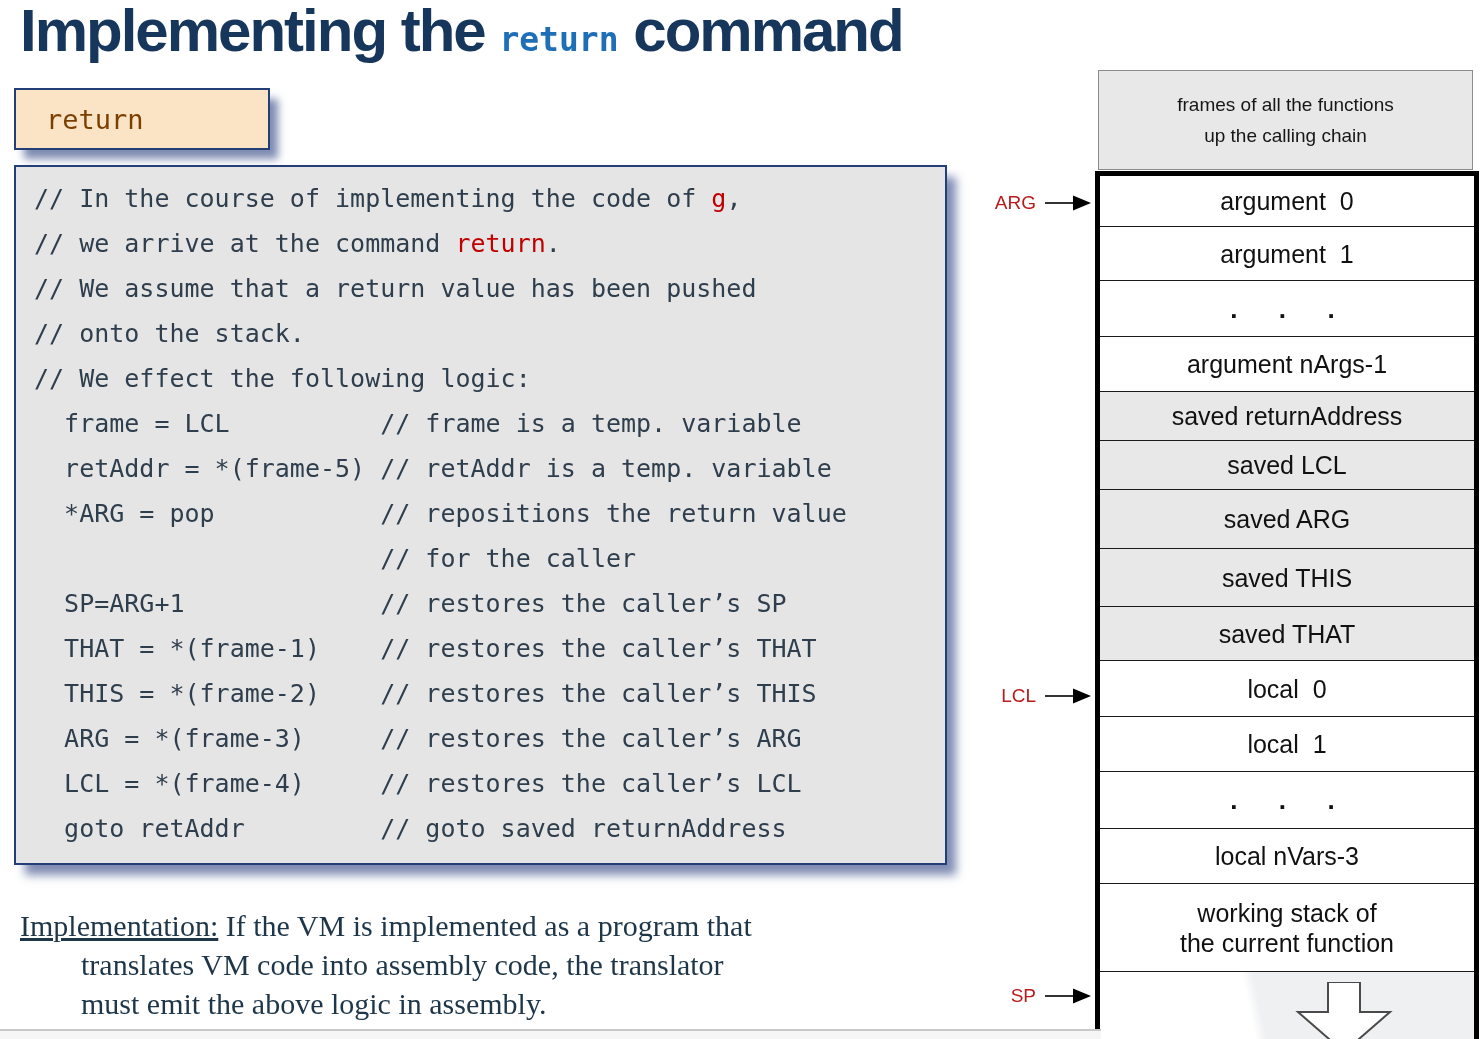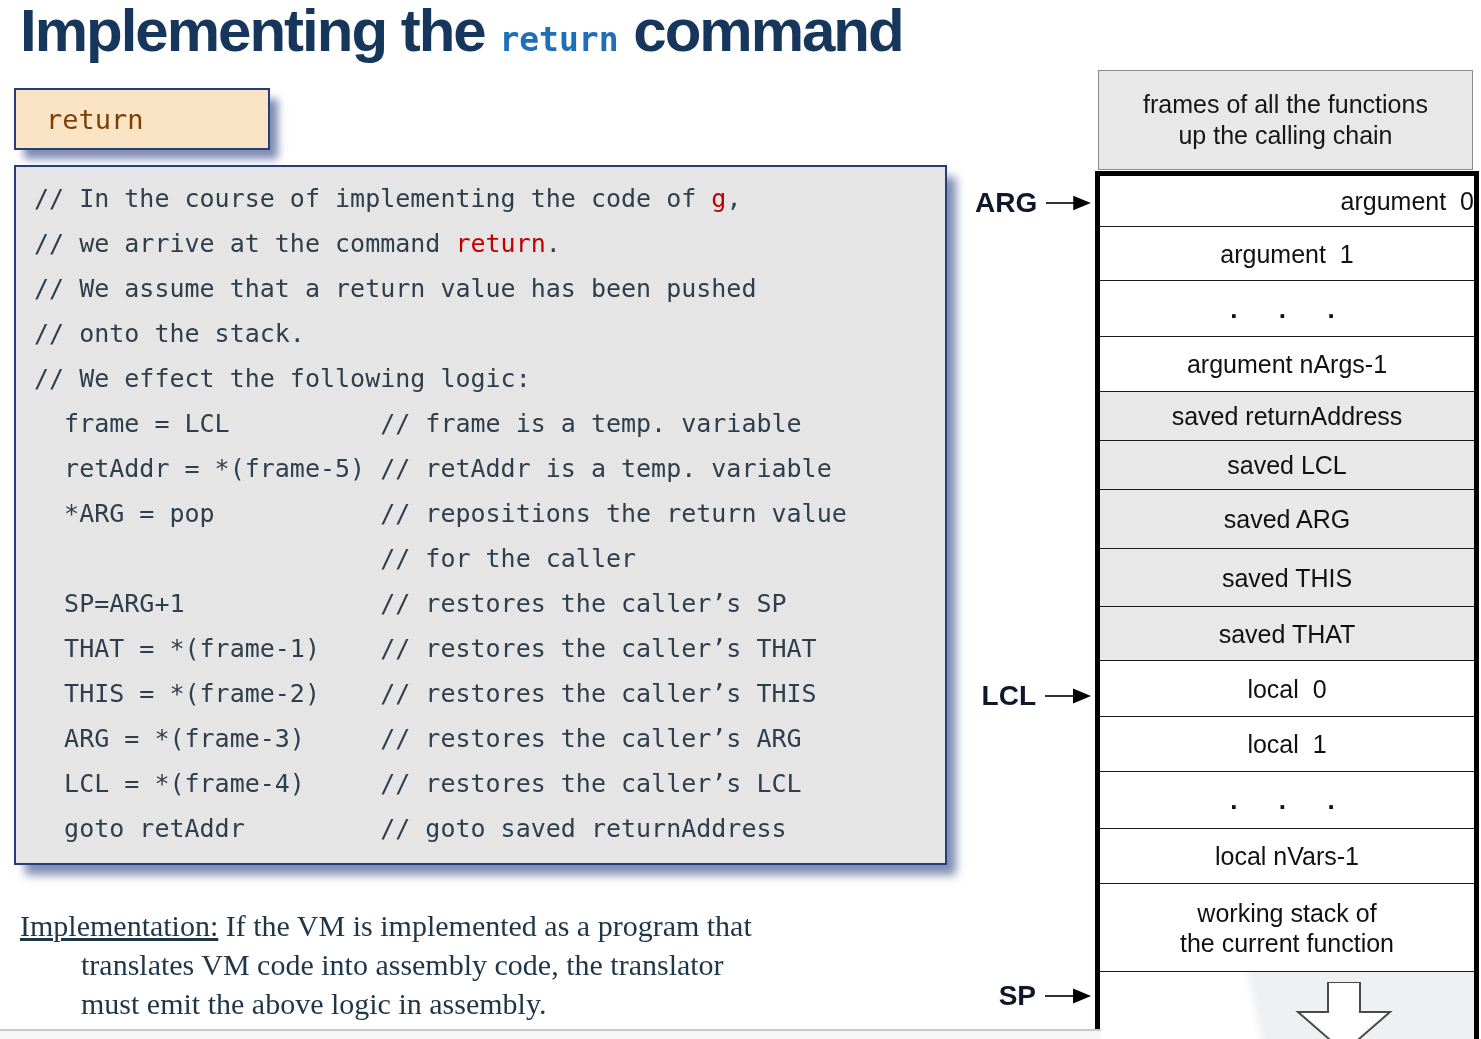--- a/index.html
+++ b/index.html
@@ -44,21 +44,21 @@
     font-family:"Liberation Serif",serif;font-size:30px;line-height:39px;color:#1E3648;
   }
   .impl-line{white-space:pre;}
   .impl-line.indent{margin-left:61px;}
   .impl-lead{text-decoration:underline;}
   
   .frames-header{
     position:absolute;left:1098px;top:70px;width:375px;height:100px;box-sizing:border-box;
     background:#E8E8E8;border:1px solid #8c8c8c;
     display:flex;align-items:center;justify-content:center;text-align:center;
-    font-size:25px;line-height:31px;color:#161616;white-space:pre-line;
+    font-size:19px;line-height:31px;color:#161616;white-space:pre-line;
   }
   .stack{
     position:absolute;left:1095px;top:171px;width:384px;height:868px;box-sizing:border-box;
     border:5px solid #000;border-bottom:none;background:#fff;
     display:flex;flex-direction:column;
   }
   .row{
     box-sizing:border-box;flex:none;border-bottom:1.5px solid #1a1a1a;
     display:flex;align-items:center;justify-content:center;text-align:center;
     font-size:25px;color:#111;white-space:pre-wrap;line-height:30px;
@@ -68,21 +68,21 @@
   .row.arrow-cell{
     flex:1;border-bottom:none;position:relative;
     background:linear-gradient(78deg,#ffffff 0%,#ffffff 40%,#EFF0F2 43%,#EFF0F2 100%);
   }
   .down-arrow{position:absolute;left:50%;top:10px;transform:translateX(-3px);}
   
   .pointer{
     position:absolute;left:975px;width:118px;height:30px;
     display:flex;align-items:center;justify-content:flex-end;gap:7px;
   }
-  .ptr-label{font-size:28px;color:#0f172a;font-weight:bold;}
+  .ptr-label{font-size:19px;color:#b91c1c;}
   
   .slide-edge{
     position:absolute;left:0;top:1029px;width:1101px;height:10px;
     border-top:2px solid #C9C9C9;background:#F6F6F6;z-index:5;
   }
 </style>
 </head>
 <body>
 
 <div class="slide">
@@ -98,33 +98,33 @@
   <div class="impl">
     <div class="impl-line"><span class="impl-lead">Implementation:</span><span> If the VM is implemented as a program that</span></div>
     <div class="impl-line indent">translates VM code into assembly code, the translator</div>
     <div class="impl-line indent">must emit the above logic in assembly.</div>
   </div>
 
   <div class="frames-header">frames of all the functions
 up the calling chain</div>
 
   <div class="stack" id="stack">
-      <div class="row" style="height: 51px; justify-content: flex-end;"><span>argument  0</span></div>
+      <div class="row" style="height: 51px;"><span>argument  0</span></div>
       <div class="row" style="height: 54px;"><span>argument  1</span></div>
       <div class="row dots" style="height: 56px;"><span>.  .  .</span></div>
       <div class="row" style="height: 55px;"><span>argument nArgs-1</span></div>
       <div class="row shaded" style="height: 49px;"><span>saved returnAddress</span></div>
       <div class="row shaded" style="height: 49px;"><span>saved LCL</span></div>
       <div class="row shaded" style="height: 59px;"><span>saved ARG</span></div>
       <div class="row shaded" style="height: 58px;"><span>saved THIS</span></div>
       <div class="row shaded" style="height: 54px; justify-content: center;"><span>saved THAT</span></div>
       <div class="row" style="height: 56px;"><span>local  0</span></div>
       <div class="row" style="height: 55px;"><span>local  1</span></div>
       <div class="row dots" style="height: 57px;"><span>.  .  .</span></div>
-      <div class="row" style="height: 55px;"><span>local nVars-1</span></div>
+      <div class="row" style="height: 55px;"><span>local nVars-3</span></div>
       <div class="row" style="height: 88px;"><span>working stack of
 the current function</span></div>
       <div class="row arrow-cell"><svg class="down-arrow" width="120" height="70" viewBox="0 0 120 70">
           <path d="M44,0 L76,0 L76,30 L106,30 L60,70 L14,30 L44,30 Z" fill="#ffffff" stroke="#4a4a4a" stroke-width="2"></path>
         </svg></div>
     </div>
 
   <div class="pointer" style="top:188px">
     <span class="ptr-label">ARG</span>
     <svg class="ptr-arrow" width="50" height="18" viewBox="0 0 50 18">

